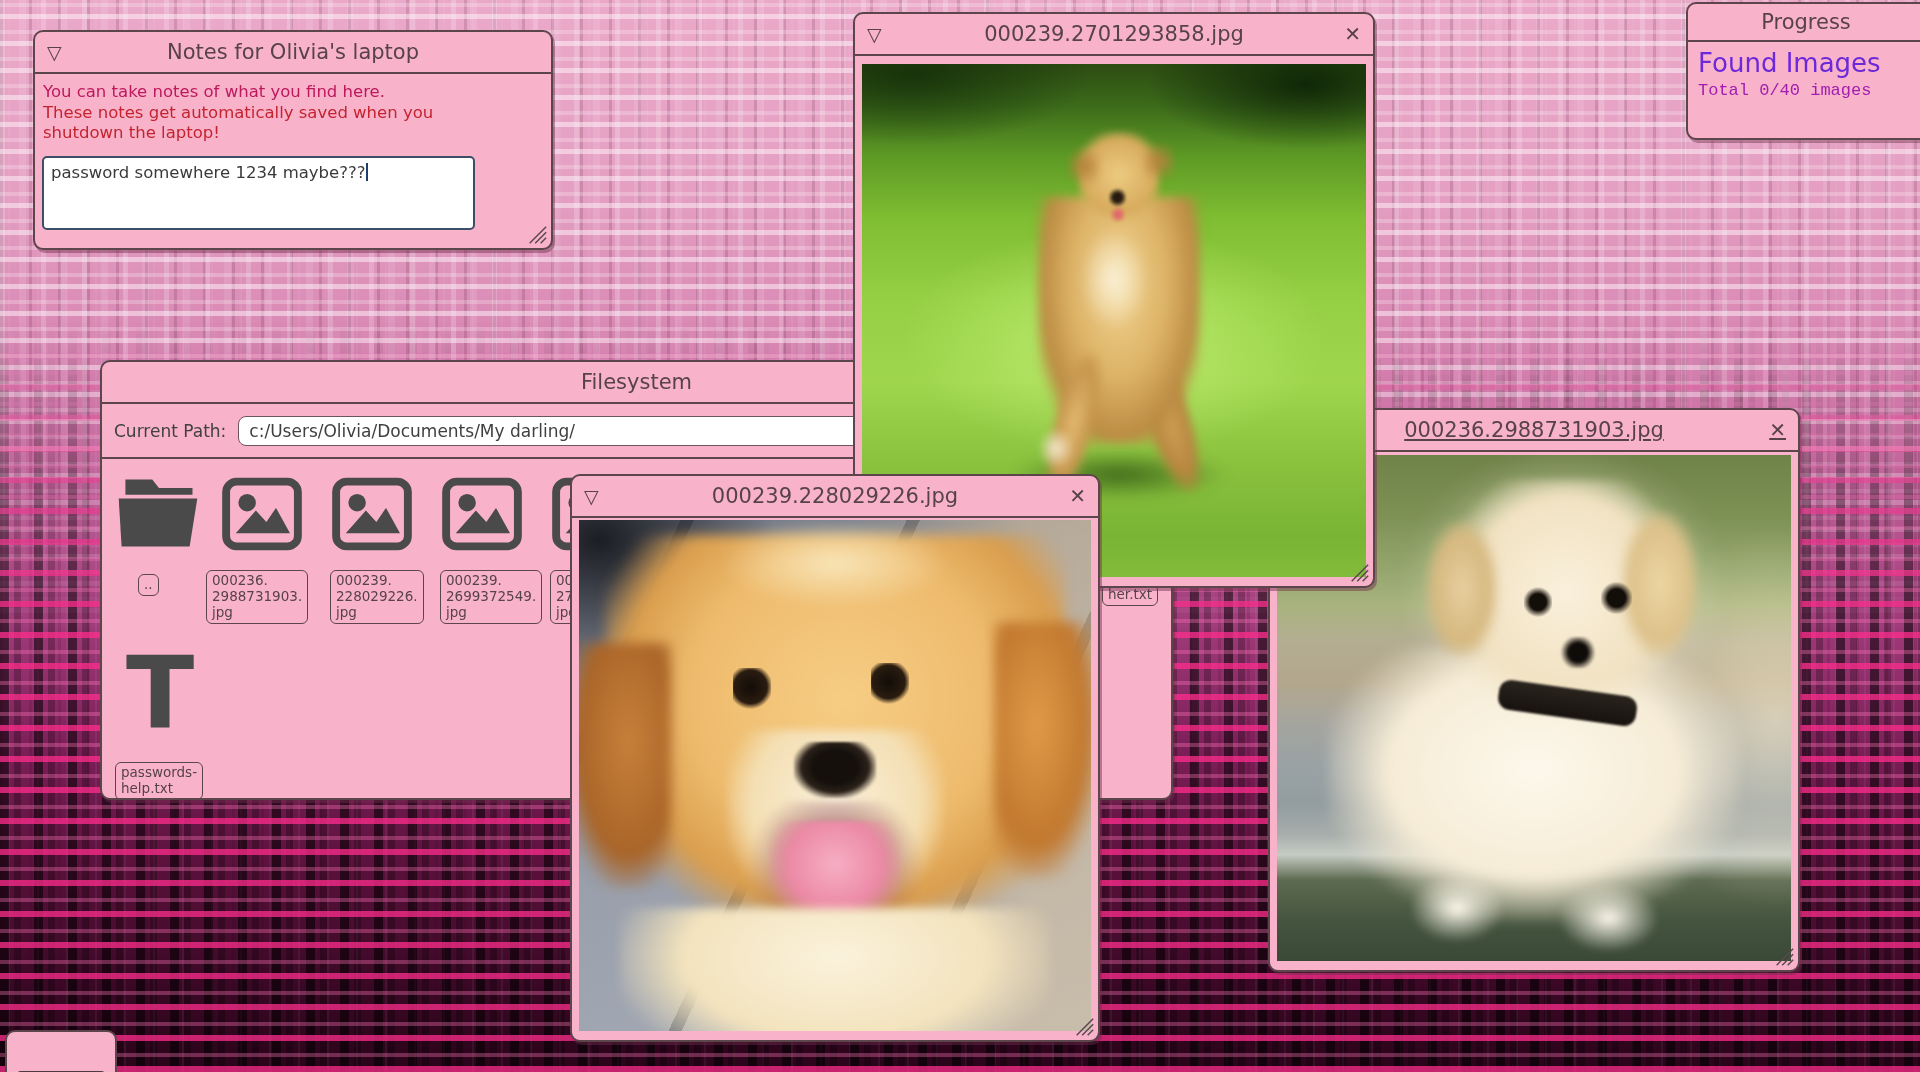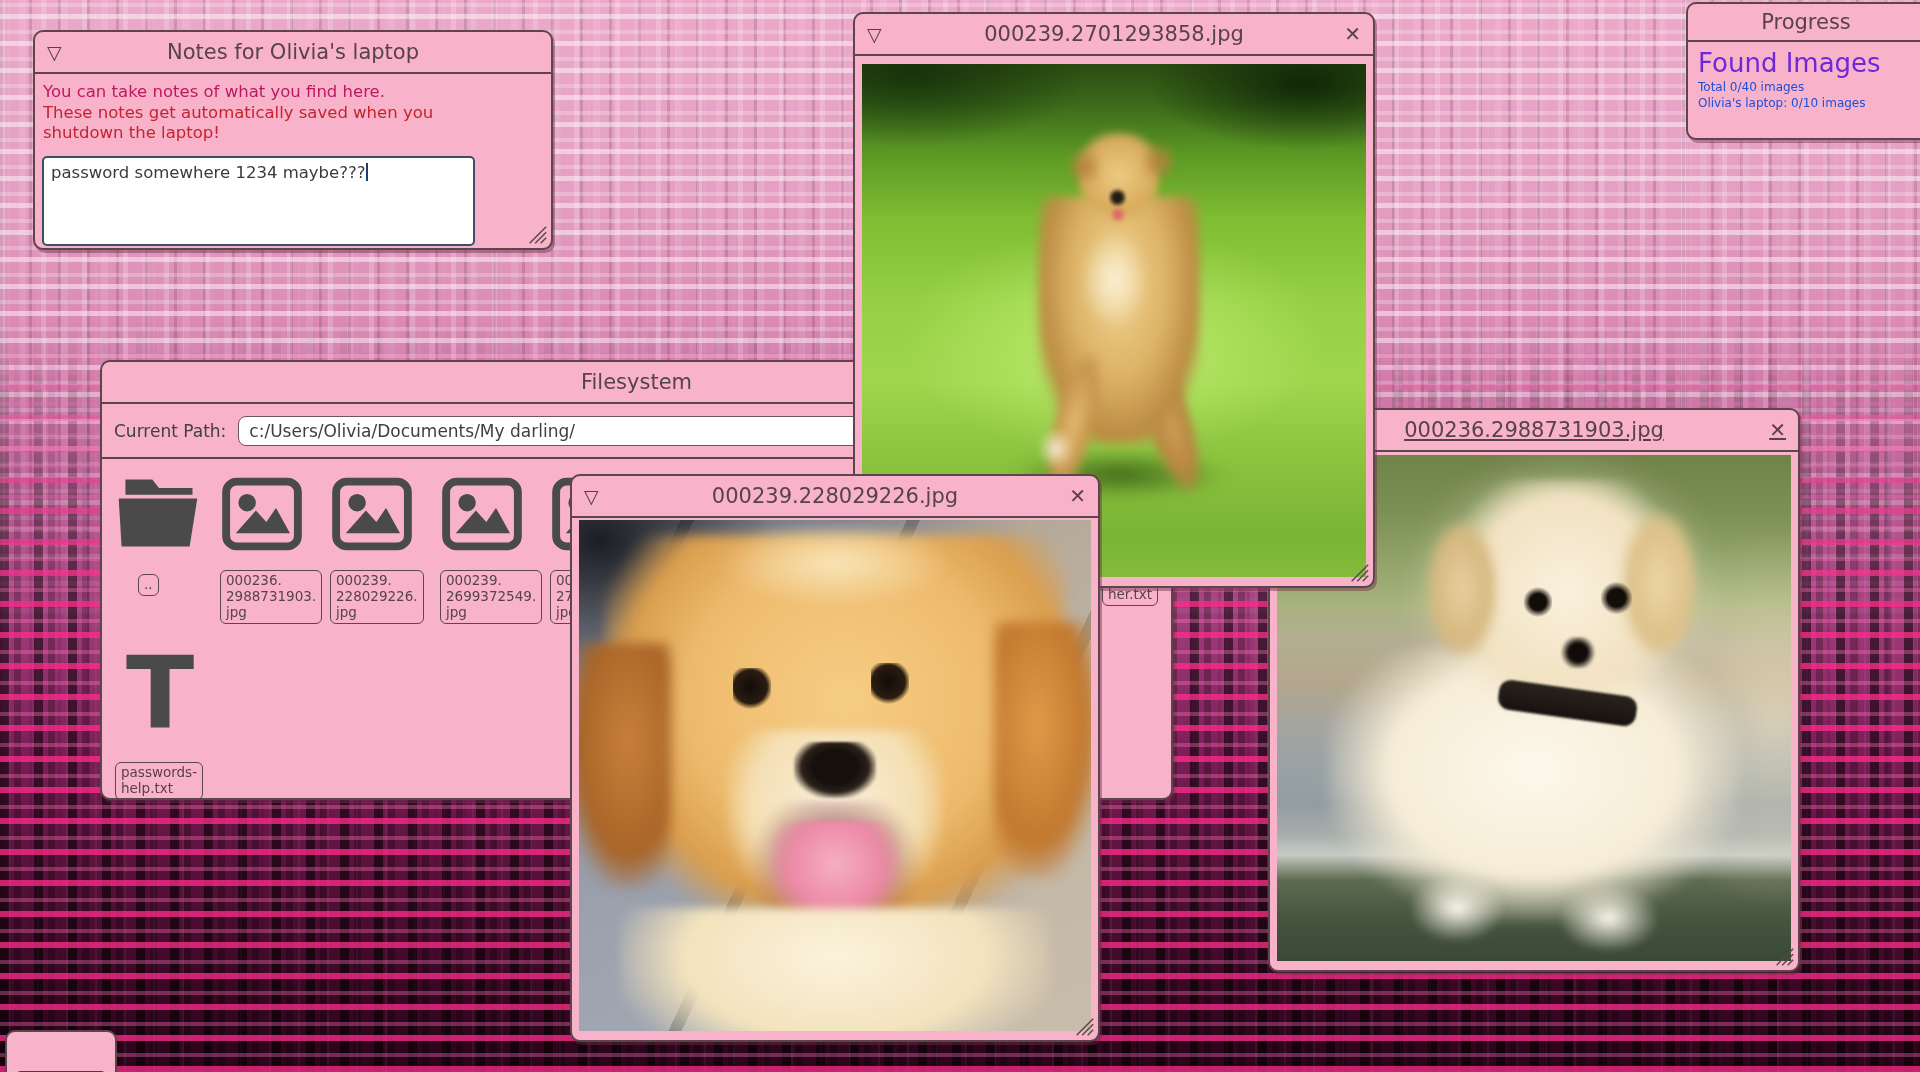--- a/index.html
+++ b/index.html
@@ -43,21 +43,21 @@
   .titlebar .tri{font-size:19px;color:#57424a;width:26px;flex:0 0 auto;cursor:default;}
   .titlebar .title{flex:1;text-align:center;font-size:21px;color:#57424a;white-space:nowrap;overflow:hidden;}
   .titlebar .close{font-size:20px;color:#57424a;width:26px;text-align:right;flex:0 0 auto;cursor:default;}
   .resize-handle{position:absolute;right:3px;bottom:3px;width:22px;height:22px;}
   
   #notes{left:33px;top:30px;width:520px;height:220px;z-index:60;}
   #notes .body{padding:8px 10px 0 8px;font-size:16.5px;line-height:1.25;}
   #notes .info{color:#be185d;}
   #notes .warn{color:#c4232f;width:460px;}
   #notes .notepad{
-    position:absolute;left:7px;top:124px;width:433px;height:90px;box-sizing:border-box;
+    position:absolute;left:7px;top:124px;width:433px;height:74px;box-sizing:border-box;
     background:#fff;border:2px solid #3c4f66;border-radius:5px;padding:5px 7px;
     font-size:16.5px;color:#3a3a3a;line-height:1.2;cursor:text;
   }
   .caret{display:inline-block;width:2px;height:18px;background:#1d3f6e;vertical-align:-3px;}
   
   #filesystem{left:100px;top:360px;width:1073px;height:440px;z-index:10;}
   #filesystem .pathrow{position:absolute;left:12px;right:14px;top:54px;display:flex;align-items:center;gap:12px;}
   #filesystem .pathlabel{font-size:17px;color:#404040;white-space:nowrap;}
   #filesystem .pathinput{
     flex:1;height:30px;border:1.5px solid #6b5560;border-radius:8px;background:#fff;
@@ -125,21 +125,21 @@
   .pupC-nose{left:55%;top:36%;width:7%;height:6%;background:radial-gradient(circle,#0f0b08 40%,rgba(15,11,8,0) 74%);filter:blur(1px);}
   .pupC-collar{left:43%;top:46%;width:27%;height:6%;background:linear-gradient(180deg,#2a241e,#17120e);border-radius:12px;transform:rotate(8deg);filter:blur(1px);}
   .pupC-pawL{left:26%;top:83%;width:18%;height:13%;background:radial-gradient(ellipse,#fdf8ec 0%,rgba(253,248,236,0) 74%);filter:blur(3px);}
   .pupC-pawR{left:55%;top:85%;width:19%;height:13%;background:radial-gradient(ellipse,#fdf8ec 0%,rgba(253,248,236,0) 74%);filter:blur(3px);}
   
   #progress{left:1686px;top:2px;width:240px;height:138px;z-index:60;border-radius:10px 0 0 10px;}
   #progress .titlebar{height:38px;padding:0 10px;}
   #progress .title{font-size:21px;}
   #progress .content{padding:4px 10px;}
   #progress .h{font-size:26px;color:#6d28d9;margin:2px 0 2px;}
-  #progress .line{font-size:12px;color:#1d4ed8;line-height:1.3;}
+  #progress .line{font-size:17px;color:#a21caf;line-height:1.3;font-family:Liberation Mono, monospace;}
   
   #shutdown{
     position:absolute;left:5px;top:1030px;width:112px;height:54px;z-index:60;
     background:#f8b3cb;border:2px solid #5d454c;border-radius:10px;box-sizing:border-box;
     display:flex;align-items:flex-start;justify-content:center;padding-top:5px;cursor:pointer;
   }
   #shutdown .inner{
     border:2px solid #4a3a40;border-radius:6px;padding:1px 7px;font-size:15px;color:#3e3036;background:transparent;margin-top:34px;
   }
   svg{display:block;}
@@ -176,21 +176,21 @@
 
   <div class="fitem" style="left:118px;top:112px;">
     <span class="ficon">
       <svg width="84" height="80" viewBox="0 0 96 88">
         <rect x="7" y="7" width="82" height="74" rx="12" fill="none" stroke="#4a4a4a" stroke-width="9"></rect>
         <circle cx="31" cy="31" r="10" fill="#4a4a4a"></circle>
         <path d="M18 66 L41 40 L53 53 L64 37 L80 66 Z" fill="#4a4a4a"></path>
       </svg>
     </span>
   </div>
-  <div class="fitem" style="left:118px;top:208px;">
+  <div class="fitem" style="left:104px;top:208px;">
     <span class="file-label">000236.
 2988731903.
 jpg</span>
   </div>
 
   <div class="fitem" style="left:228px;top:112px;">
     <span class="ficon">
       <svg width="84" height="80" viewBox="0 0 96 88">
         <rect x="7" y="7" width="82" height="74" rx="12" fill="none" stroke="#4a4a4a" stroke-width="9"></rect>
         <circle cx="31" cy="31" r="10" fill="#4a4a4a"></circle>
@@ -345,19 +345,18 @@
   </span>
 </div>
 
 <div class="window" id="progress">
   <div class="titlebar">
     <span class="title">Progress</span>
   </div>
   <div class="content">
     <div class="h">Found Images</div>
     <div class="line">Total 0/40 images</div>
-    <div class="line">Olivia's laptop: 0/10 images</div>
   </div>
 </div>
 
 <div id="shutdown">
   <span class="inner">Shutdown</span>
 </div>
 
 </body></html>

